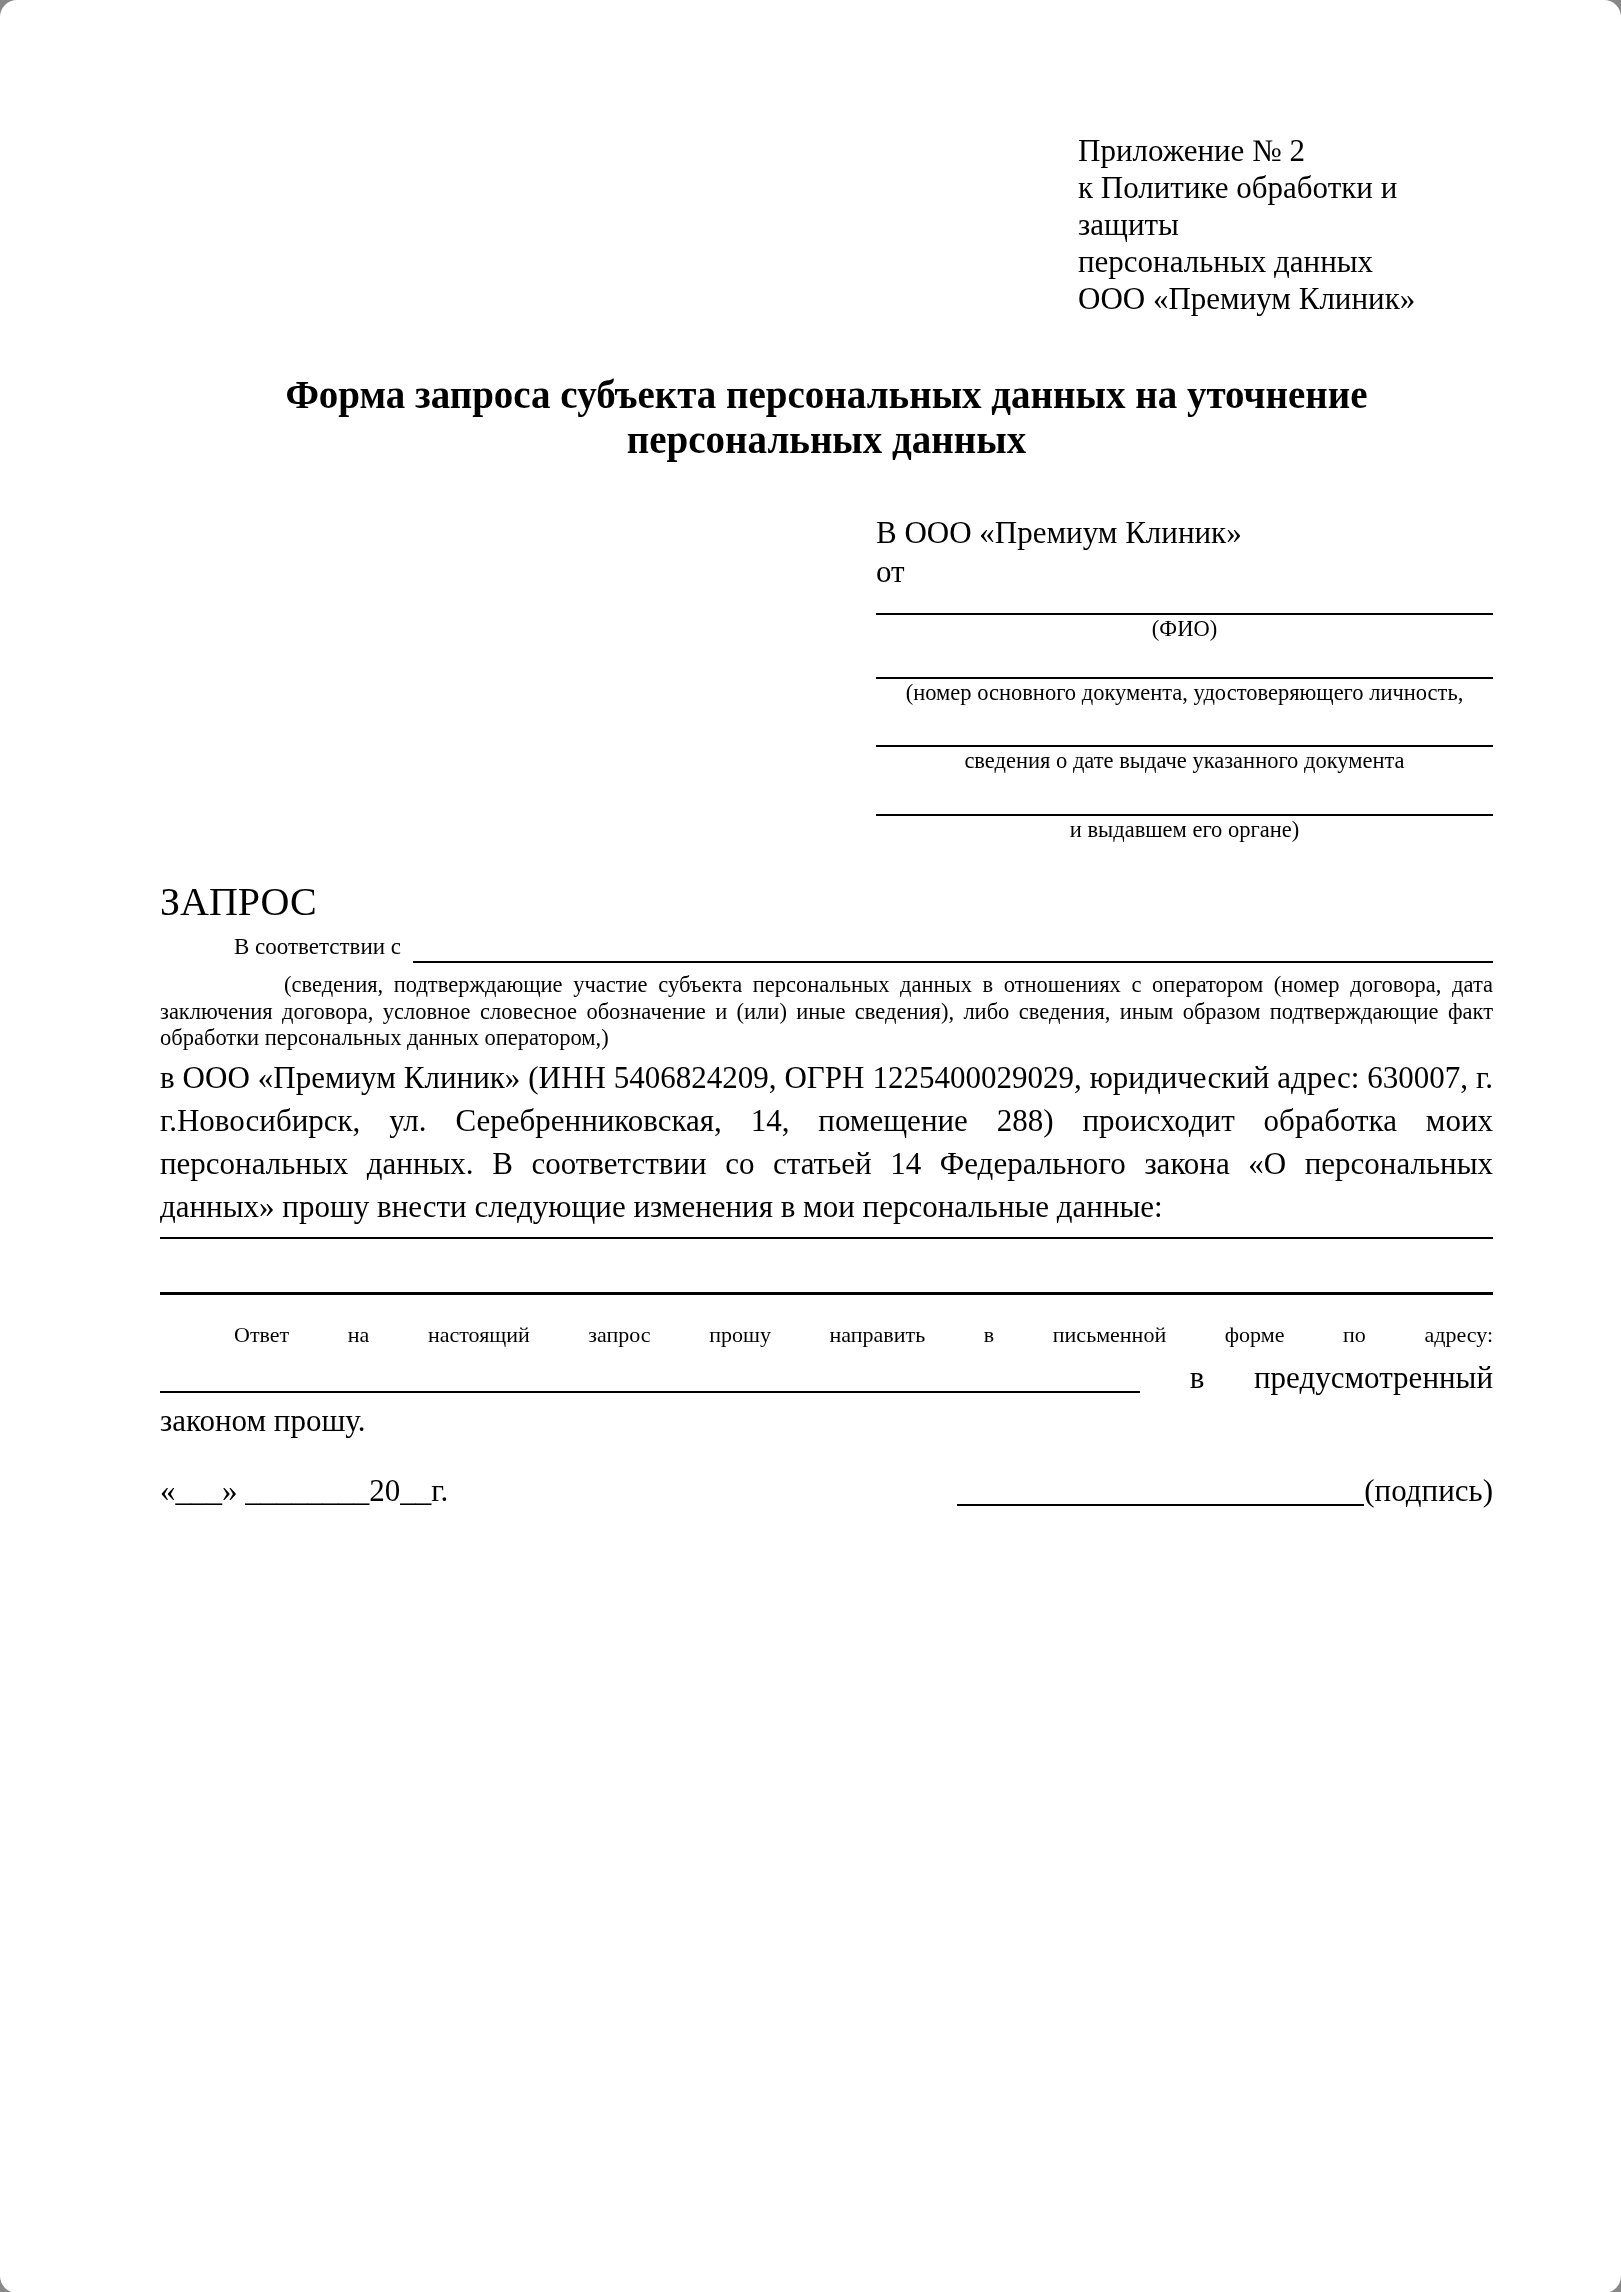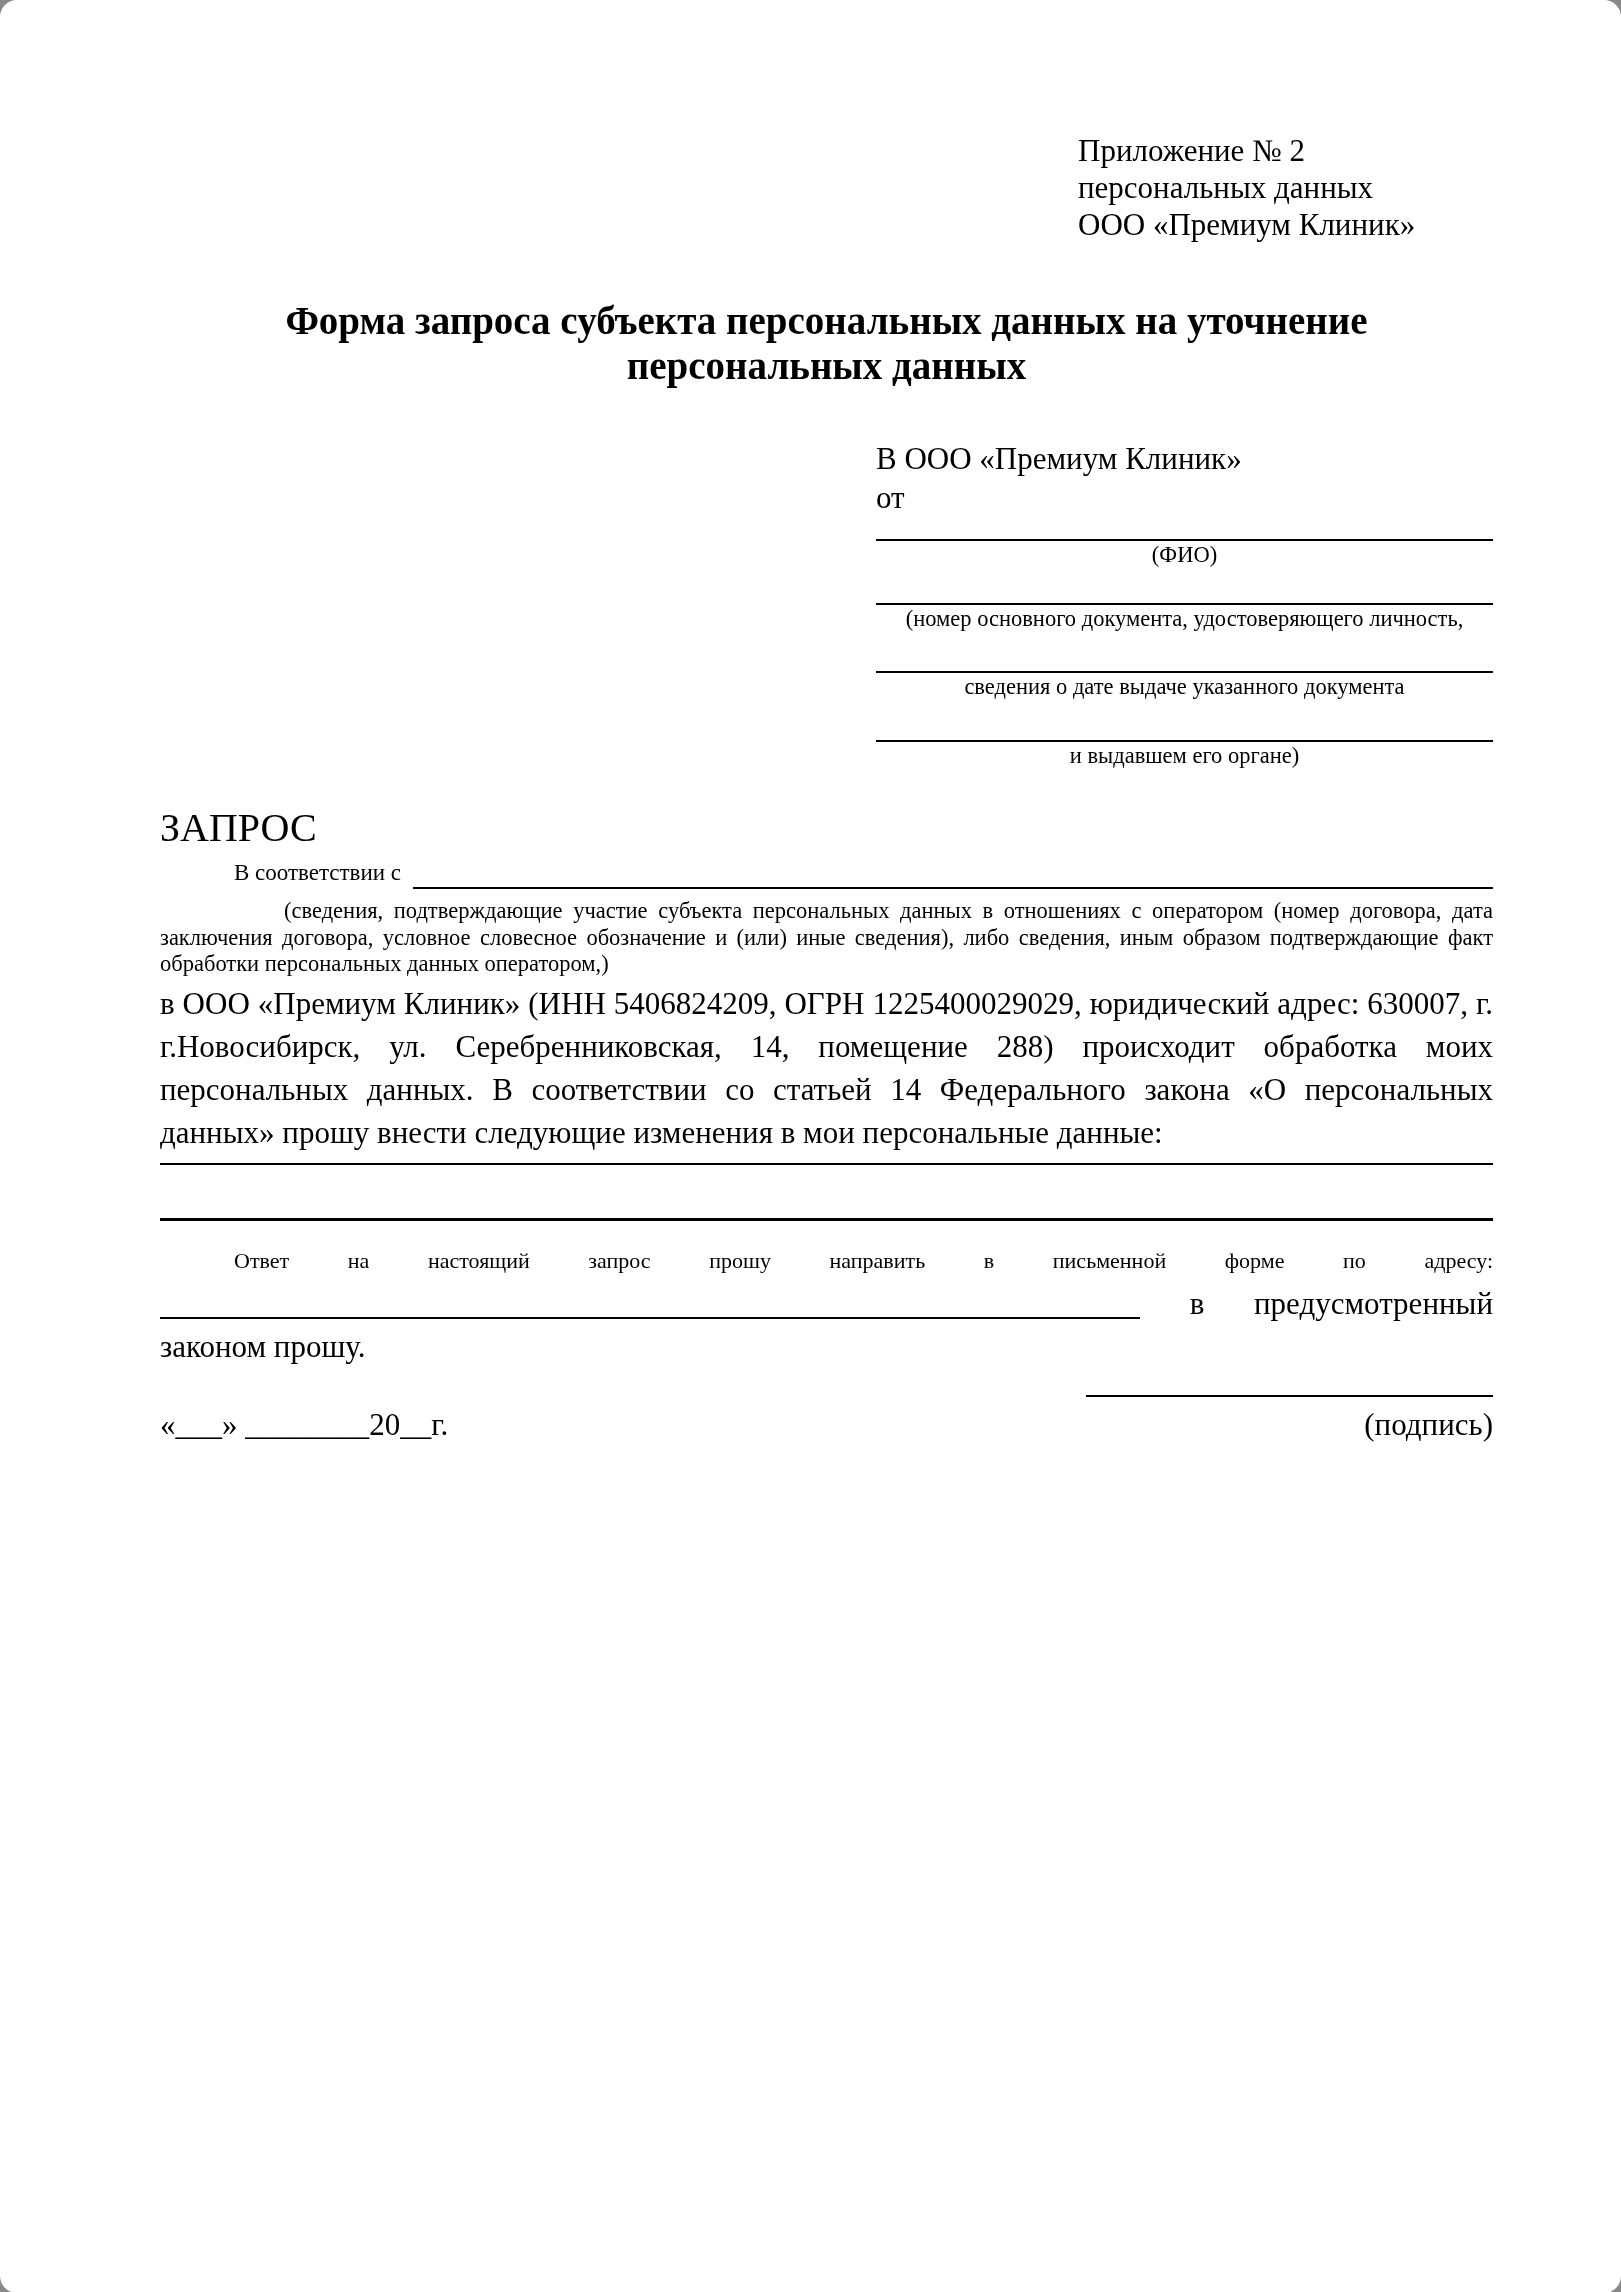--- a/index.html
+++ b/index.html
@@ -121,34 +121,35 @@
   }
   
   .sig-row {
     margin-top: 27.4px;
     display: flex;
     justify-content: space-between;
     align-items: flex-end;
     font-size: 31px;
     line-height: 43px;
   }
-  .sig-right { display: flex; align-items: flex-end; flex-direction: column; }
+  .sig-right { display: flex; align-items: flex-end; }
   .sig-fill {
     width: 407px;
     border-bottom: 2.9px solid #000;
     margin-bottom: 5.9px;
   }
 </style>
 </head>
 <body>
 
 <div class="page">
 
   <div class="header-note">
     <div>Приложение № 2</div>
+    <div>к Политике обработки и защиты</div>
     <div>персональных данных</div>
     <div>ООО «Премиум Клиник»</div>
   </div>
 
   <div class="doc-title">
     <div>Форма запроса субъекта персональных данных на уточнение</div>
     <div>персональных данных</div>
   </div>
 
   <div class="recipient">

